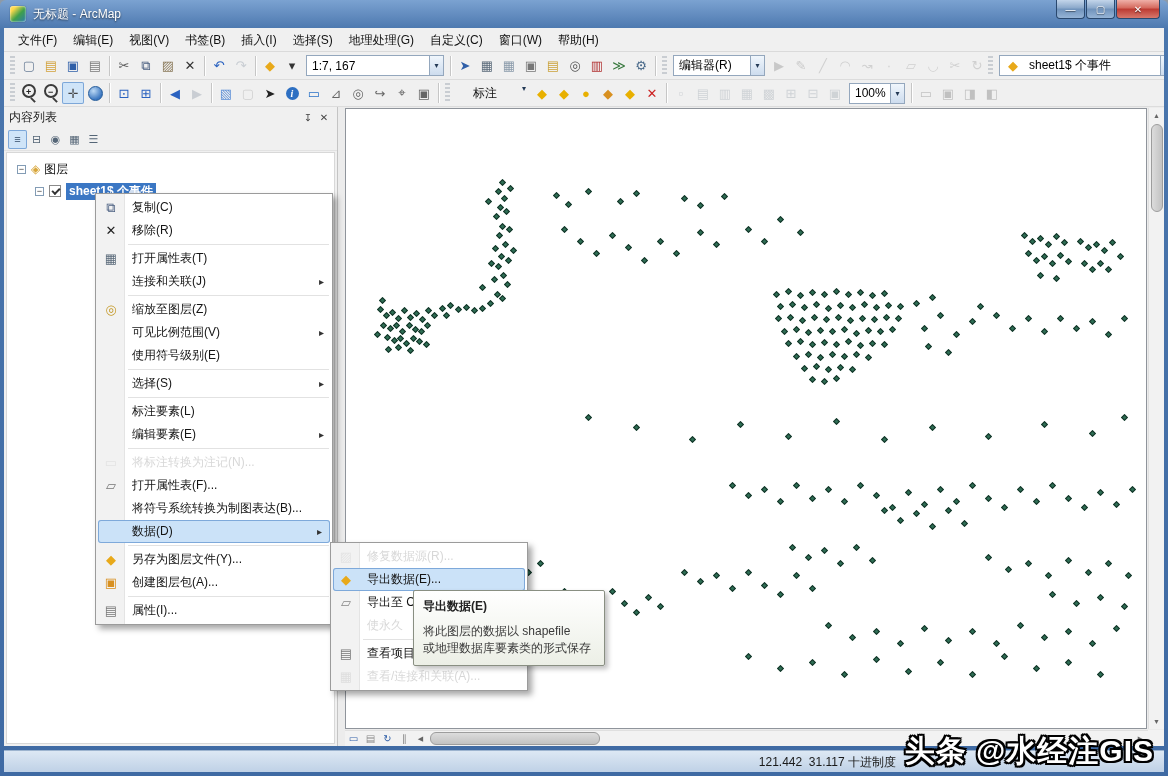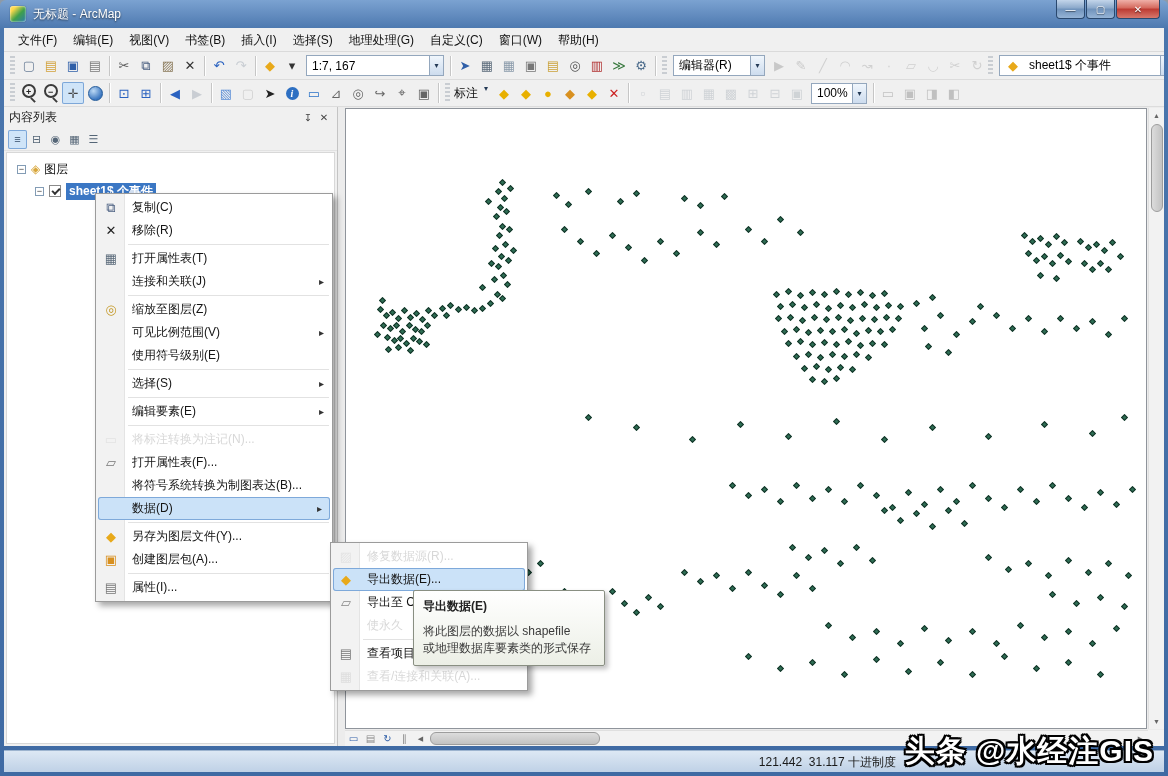--- a/index.html
+++ b/index.html
@@ -24,21 +24,21 @@
   .toolbar{position:absolute;left:4px;right:4px;background:#f0f0f0;border-bottom:1px solid #dcdcdc;
     display:flex;align-items:center;padding:0 3px;overflow:hidden;}
   .tb1{top:52px;height:28px;}
   .tb2{top:80px;height:27px;}
   .igroup{display:inline-flex;align-items:center;flex:none;}
   .ticon{width:22px;height:22px;display:inline-flex;align-items:center;justify-content:center;font-size:13px;border-radius:2px;flex:none;cursor:default;}
   .dis{opacity:.45;}
   .pressed{background:#cfe4f8;box-shadow:inset 0 0 0 1px #7da7d8;}
   .sep{width:1px;height:20px;background:#c6c6c6;box-shadow:1px 0 0 #fff;margin:0 3px;flex:none;}
   .grip{width:5px;height:20px;margin:0 3px;flex:none;background:repeating-linear-gradient(180deg,#c9cdd2 0 2px,transparent 2px 4px);}
-  .tb-label{margin:0 1px;color:#111;flex:none;}
+  .tb-label{margin:0 20px;color:#111;flex:none;}
   .combo{display:inline-flex;align-items:center;height:21px;background:#fff;border:1px solid #94a7bd;margin:0 3px;flex:none;}
   .combo-text{flex:1;padding:0 5px;white-space:nowrap;overflow:hidden;}
   .combo-arrow{width:14px;align-self:stretch;background:linear-gradient(#f0f6fc,#cddcee);border-left:1px solid #94a7bd;
     display:flex;align-items:center;justify-content:center;font-size:8px;color:#243a56;}
   
   .ticon.mag{position:relative;justify-content:flex-start;align-items:flex-start;padding:5px 0 0 8px;font-size:9px;font-weight:bold;}
   .ticon.mag::before{content:'';position:absolute;top:2px;left:4px;width:10px;height:10px;border:2px solid #3a3a3a;border-radius:50%;}
   .ticon.mag::after{content:'';position:absolute;bottom:3px;right:4px;width:6px;height:2px;background:#3a3a3a;transform:rotate(45deg);}
   .ticon.globe::before{content:'';width:13px;height:13px;border-radius:50%;border:1px solid #225a9a;
     background:radial-gradient(circle at 35% 30%,#bcd9f5,#3c77c0 70%);}
@@ -636,20 +636,21 @@
       <div class="msep"></div>
       <div class="mi"><span class="micon" style="color: rgb(90, 106, 122);">▦</span><span class="mlabel">打开属性表(T)</span></div>
       <div class="mi"><span class="mlabel">连接和关联(J)</span><span class="marrow">▸</span></div>
       <div class="msep"></div>
       <div class="mi"><span class="micon" style="color: rgb(197, 154, 42);">◎</span><span class="mlabel">缩放至图层(Z)</span></div>
       <div class="mi"><span class="mlabel">可见比例范围(V)</span><span class="marrow">▸</span></div>
       <div class="mi"><span class="mlabel">使用符号级别(E)</span></div>
       <div class="msep"></div>
       <div class="mi"><span class="mlabel">选择(S)</span><span class="marrow">▸</span></div>
       <div class="msep"></div>
+      <div class="mi"><span class="mlabel">标注要素(L)</span></div>
       <div class="mi"><span class="mlabel">编辑要素(E)</span><span class="marrow">▸</span></div>
       <div class="msep"></div>
       <div class="mi dis"><span class="micon" style="color: rgb(176, 176, 176); opacity: 0.5;">▭</span><span class="mlabel">将标注转换为注记(N)...</span></div>
       <div class="mi"><span class="micon" style="color: rgb(119, 119, 119);">▱</span><span class="mlabel">打开属性表(F)...</span></div>
       <div class="mi"><span class="mlabel">将符号系统转换为制图表达(B)...</span></div>
       <div class="mi hl"><span class="mlabel">数据(D)</span><span class="marrow">▸</span></div>
       <div class="msep"></div>
       <div class="mi"><span class="micon" style="color: rgb(232, 169, 26);">◆</span><span class="mlabel">另存为图层文件(Y)...</span></div>
       <div class="mi"><span class="micon" style="color: rgb(216, 144, 32);">▣</span><span class="mlabel">创建图层包(A)...</span></div>
       <div class="msep"></div>

